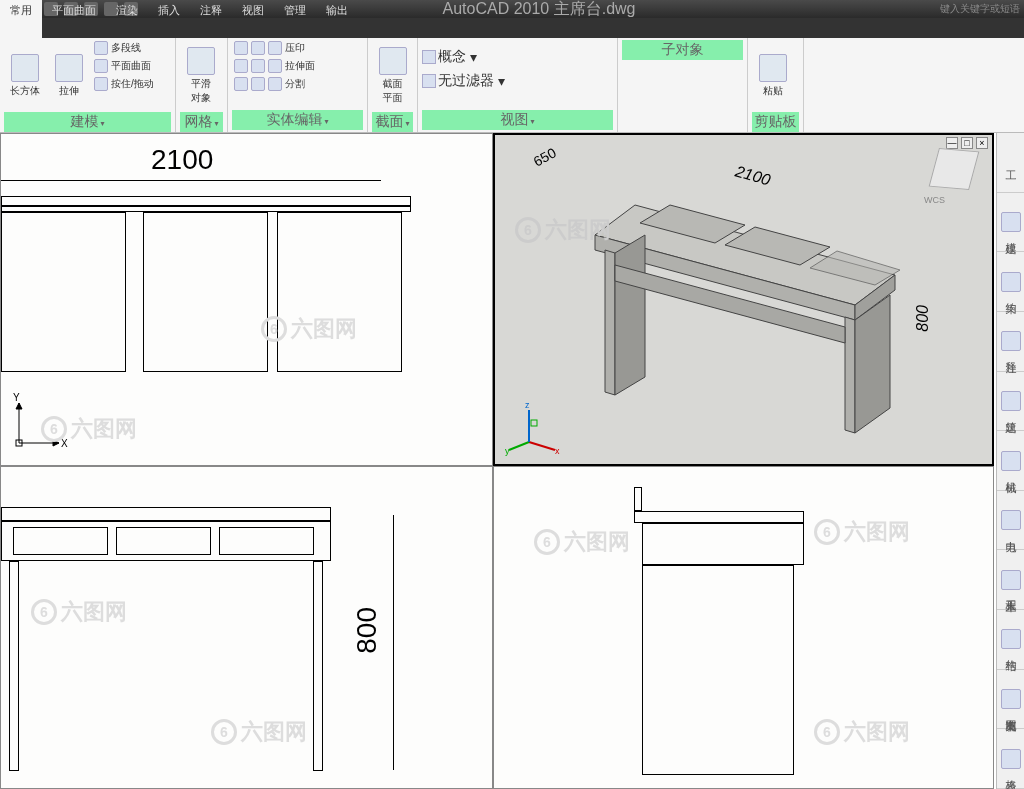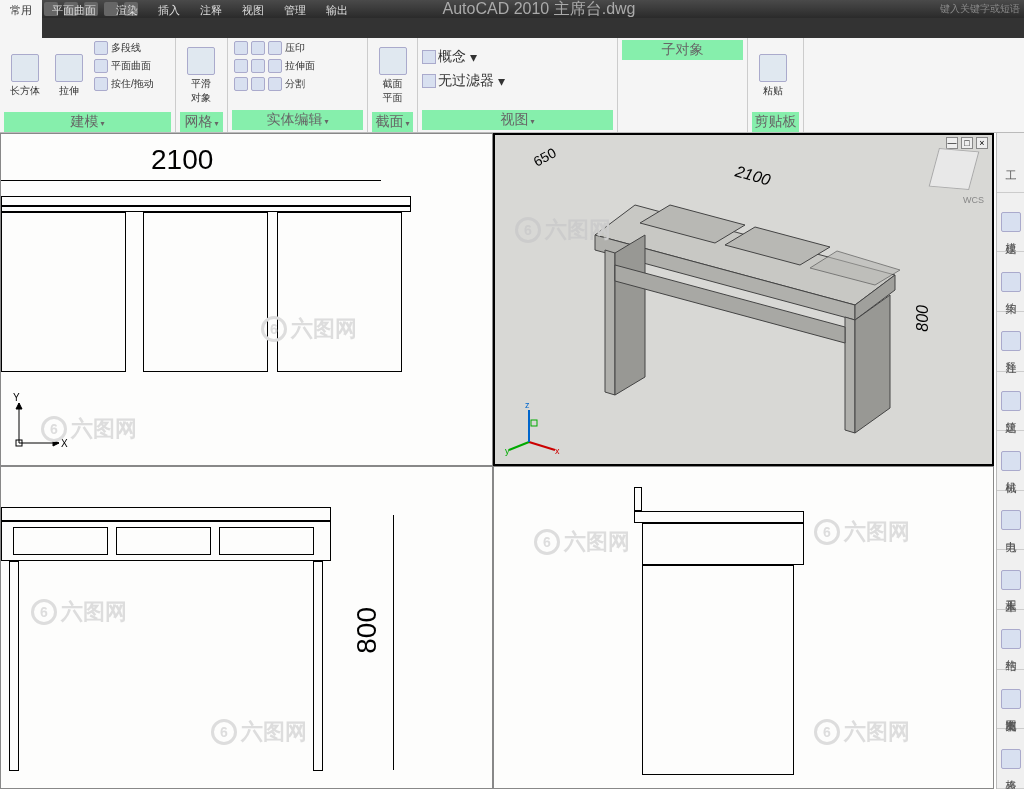--- a/index.html
+++ b/index.html
@@ -57,21 +57,21 @@
 .wm .c6 { width:26px; height:26px; border:3px solid #ddd; border-radius:50%; display:flex; align-items:center; justify-content:center; font-size:14px;}
 
 
 .right-pal { position: absolute; top: 133px; right: 0; width: 28px; bottom: 0; background: #f0f0f0; border-left: 1px solid #bbb; display: flex; flex-direction: column; }
 .pal-tab { flex: 1; border-bottom: 1px solid #ccc; display: flex; align-items: center; justify-content: center; writing-mode: vertical-rl; font-size: 11px; color: #555; cursor: pointer; }
 .pal-ico { width: 20px; height: 20px; margin: 2px auto; background: #d8e0f0; border: 1px solid #aac; border-radius: 2px;}
 
 
 .vcube-area { position:absolute; top:8px; right:8px; width:60px; height:80px; }
 .vcube { width:40px; height:40px; background: rgba(240,240,240,0.7); border:1px solid #aaa; transform: rotate(15deg) skewY(-10deg); margin:6px auto; }
-.wcs { font-size:9px; text-align:right; color:#888; }
+.wcs { font-size:9px; text-align:left; color:#888; }
 
 
 .vp-ctrls { position:absolute; top:2px; right:4px; display:flex; gap:3px; }
 .vp-ctrls span { width:12px; height:12px; border:1px solid #888; font-size:9px; display:flex; align-items:center; justify-content:center; background:#eee; cursor:pointer;}
 
 
 .dimline { position:absolute; background:#000; }
 .dimlineH { height:1px; } .dimlineV { width:1px; }
 
 

